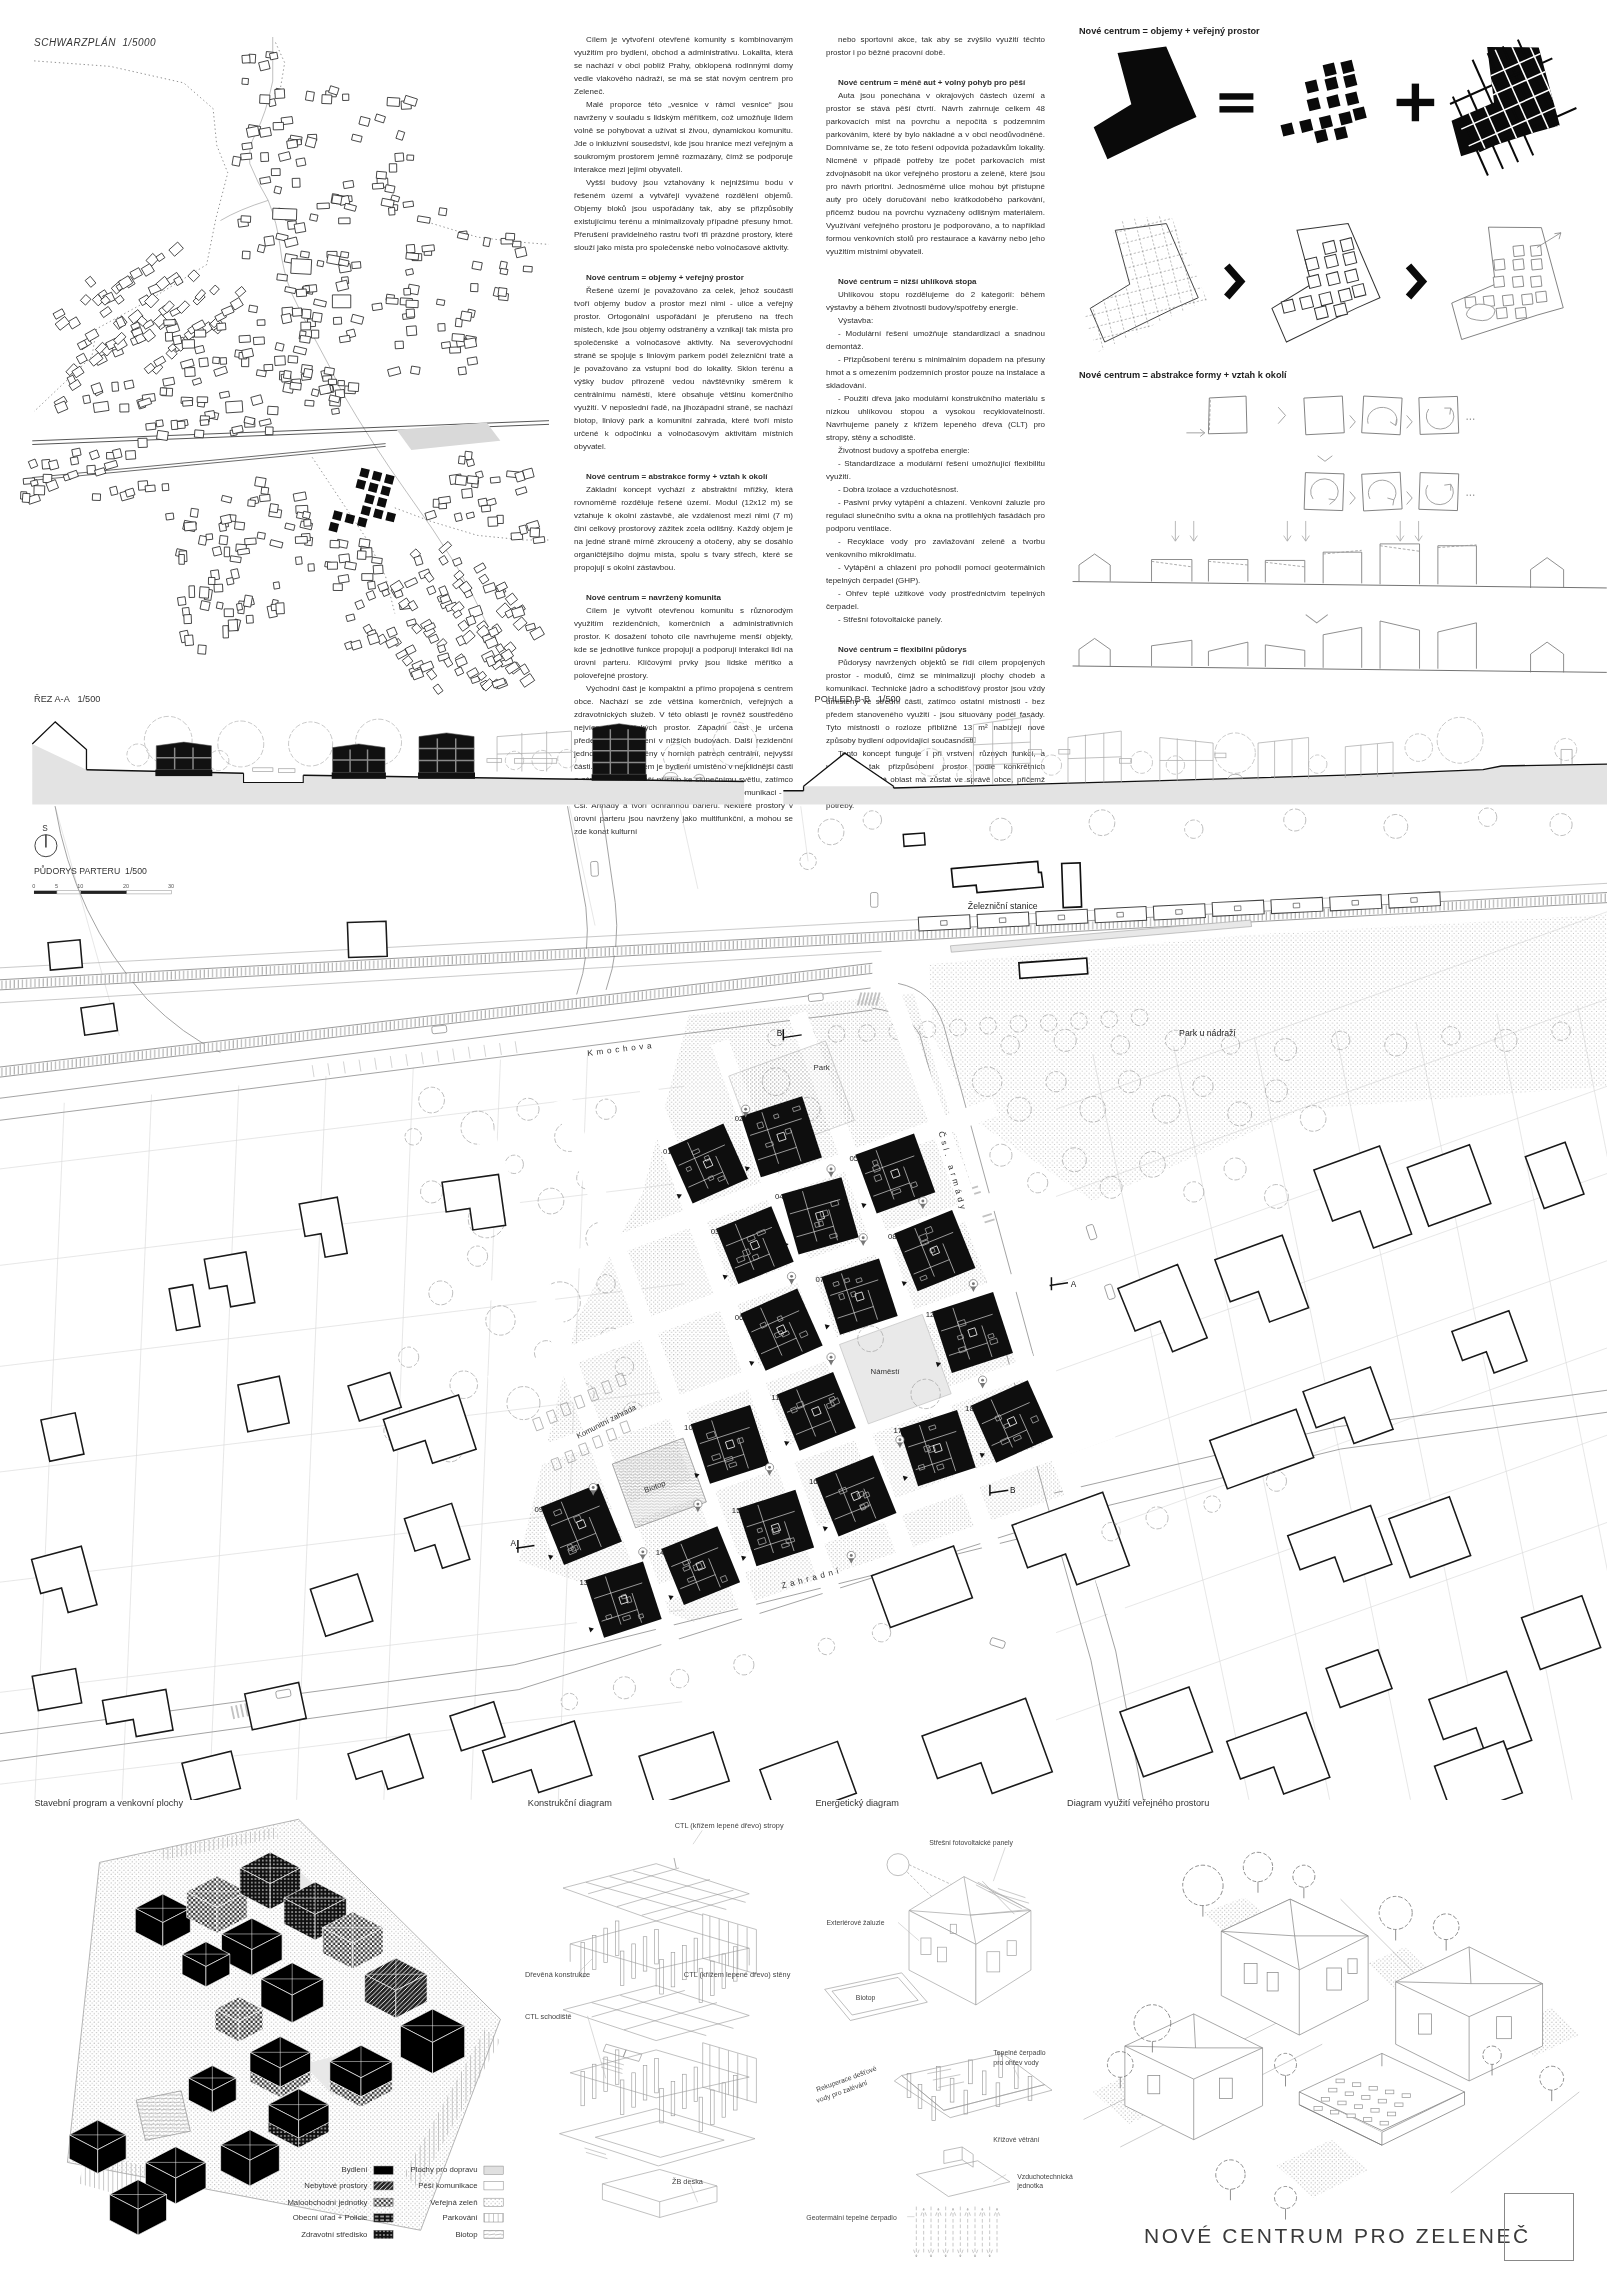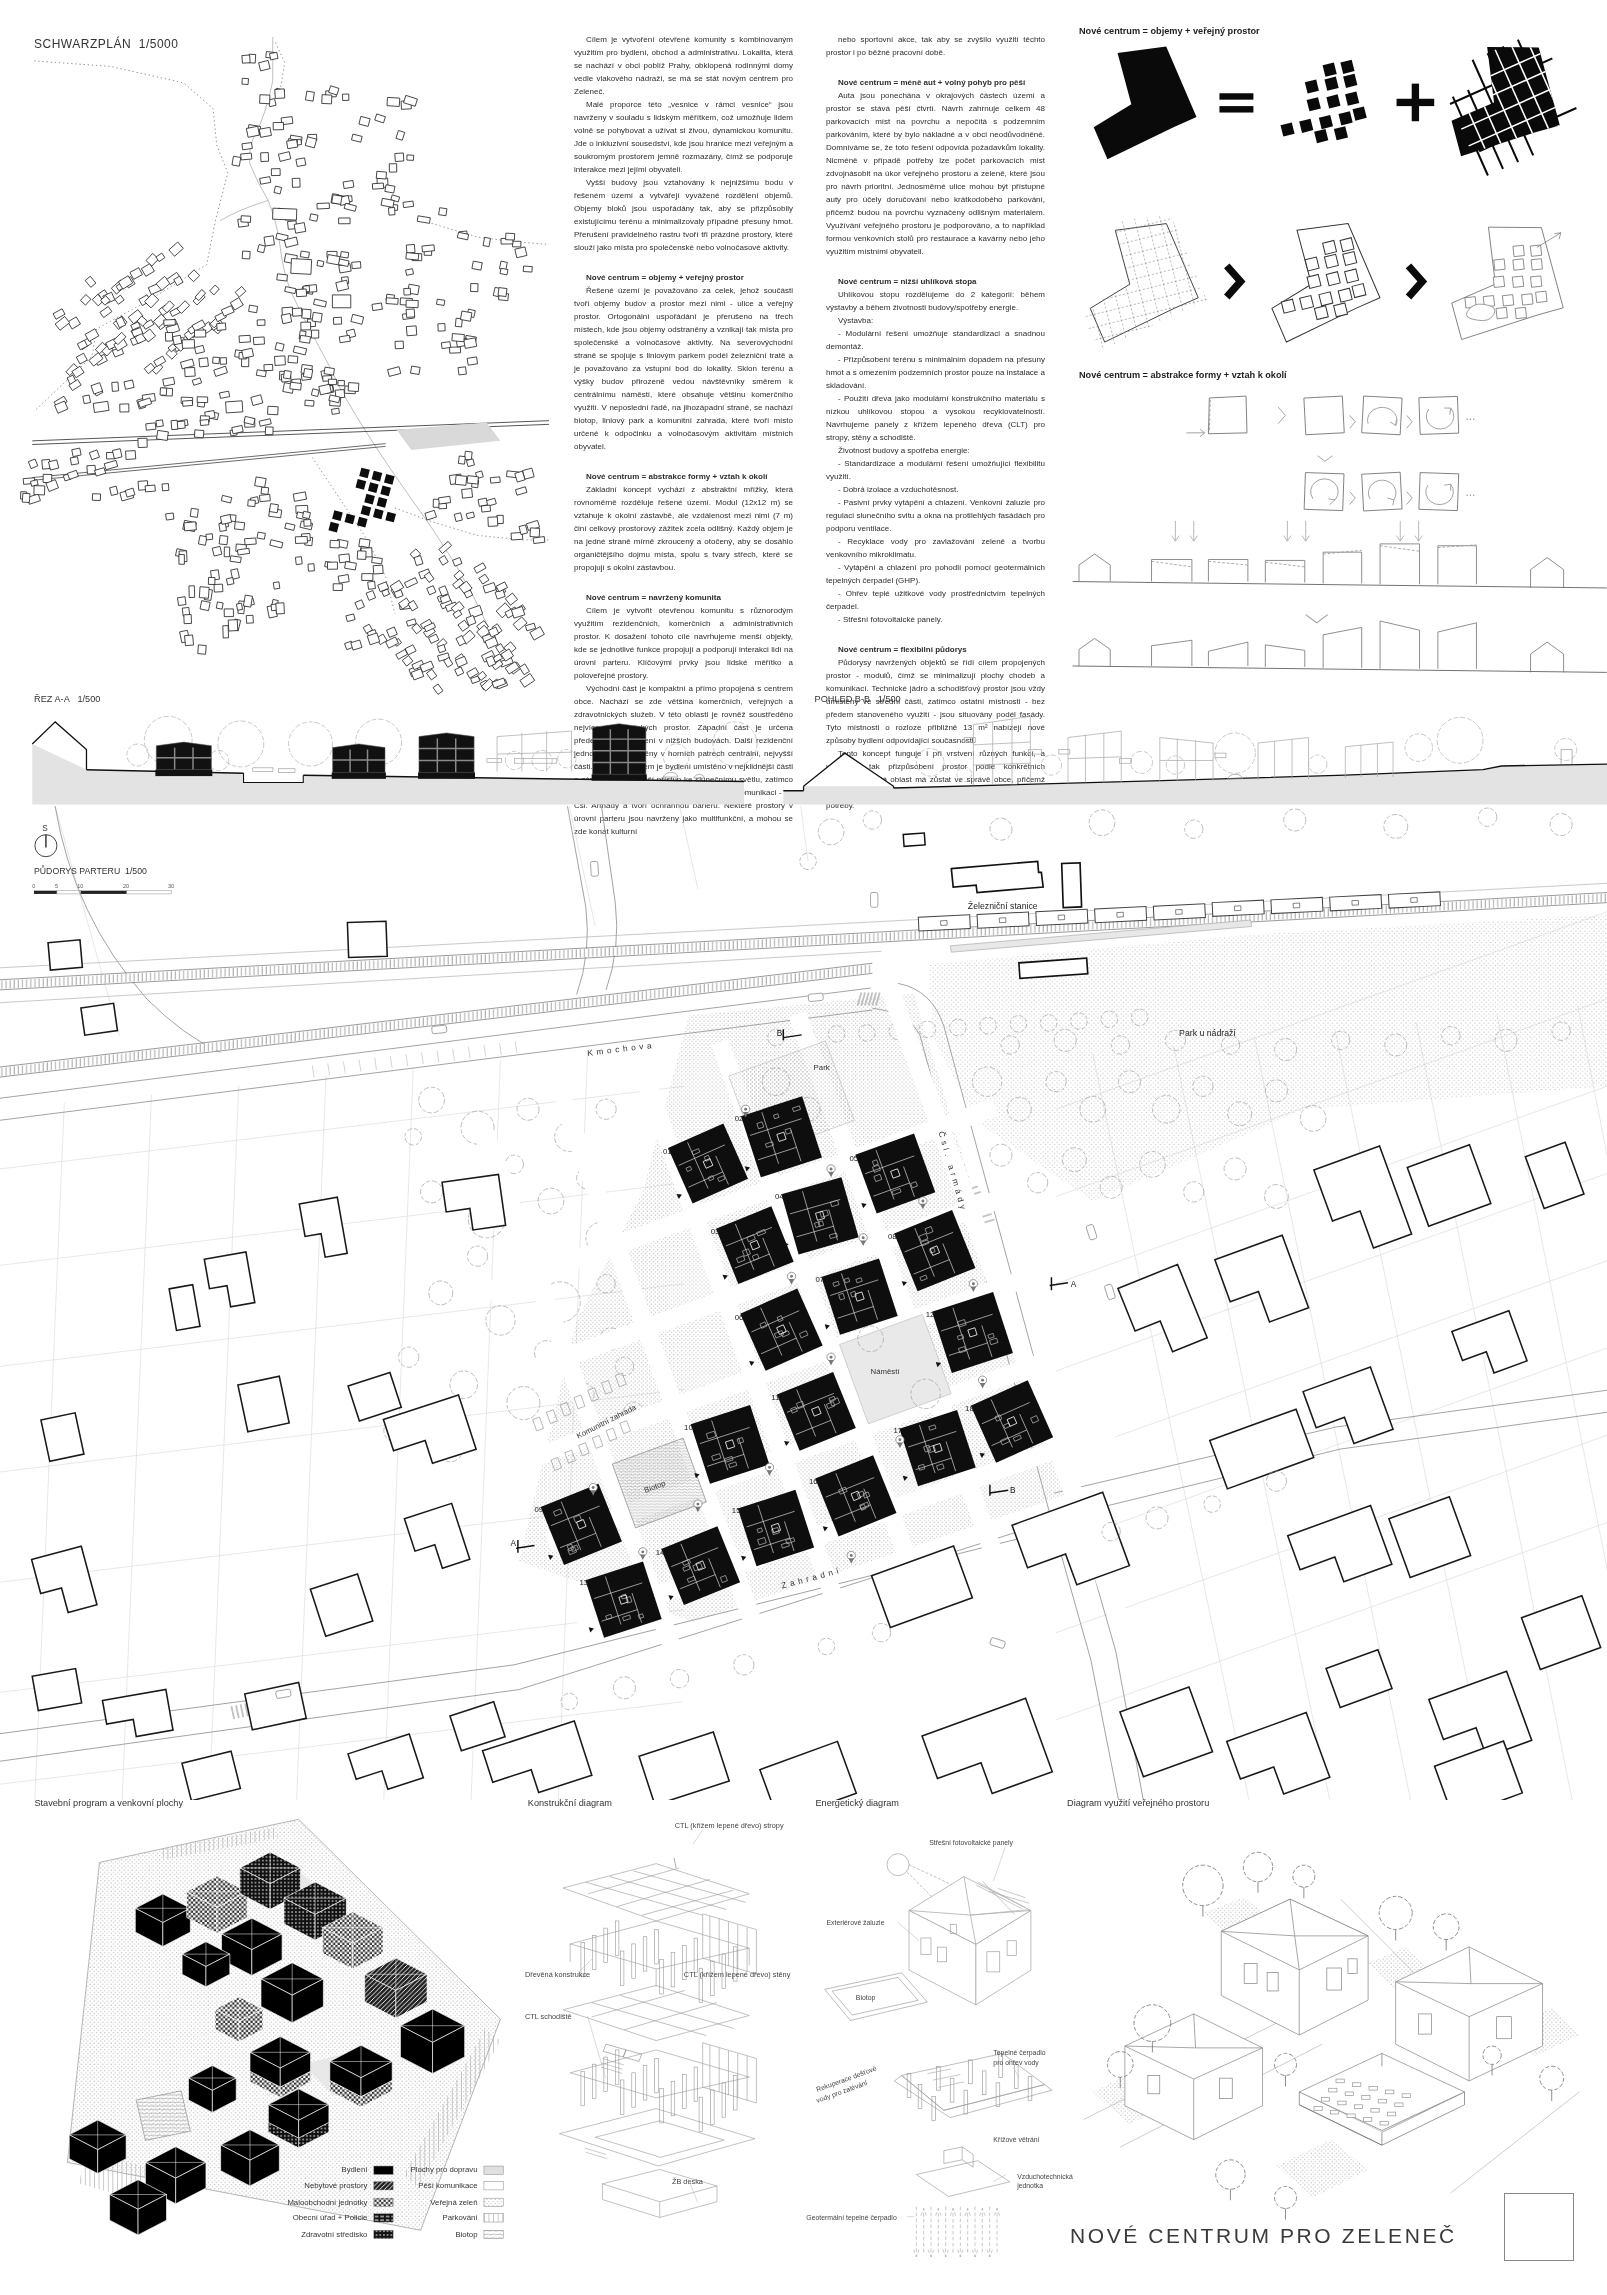--- a/index.html
+++ b/index.html
@@ -1,22 +1,22 @@
 <!DOCTYPE html>
 <html style="font-size:14.7px"><head><meta charset="utf-8"><title>Nové centrum pro Zeleneč</title>
 <style>
 html,body{margin:0;padding:0;}
 body{width:1607px;height:2296px;background:#fff;position:relative;overflow:hidden;
 font-family:"Liberation Sans",sans-serif;}
-.lbl{position:absolute;font-size:12px;color:#333;}
+.lbl{position:absolute;font-size:10px;color:#333;font-style:italic;}
 .tcol{position:absolute;font-size:8px;line-height:13px;color:#2d2d2d;text-align:justify;}
 .tcol p{margin:0;text-indent:12px;}
 .tcol p.th{font-weight:bold;text-indent:12px;margin-top:17px;}
 .tcol p.tc{text-indent:12px;}
-.title{position:absolute;left:1070px;top:2224px;width:395px;font-size:21px;letter-spacing:2.6px;
+.title{position:absolute;left:1144px;top:2224px;width:395px;font-size:21px;letter-spacing:2.6px;
 color:#3a3a3a;white-space:nowrap;}
 .stamp{position:absolute;left:1504px;top:2193px;width:68px;height:66px;border:0.9px solid #888;}
 </style></head><body>
 
 <div class="lbl" style="left:34px;top:37px;letter-spacing:0.5px">SCHWARZPLÁN&nbsp;&nbsp;1/5000</div>
 <svg width="551" height="670" viewBox="0 0 600 730" style="position:absolute;left:0;top:26px">
 
 <g fill="none" stroke="#555" stroke-width="0.7" stroke-dasharray="1.5,3">
 <polyline points="37,38 120,44 200,62 232,90 236,130 248,160 235,210 225,260 160,300 105,330 100,360 37,420"></polyline>
 <polyline points="470,215 520,230 560,235 598,238"></polyline>

